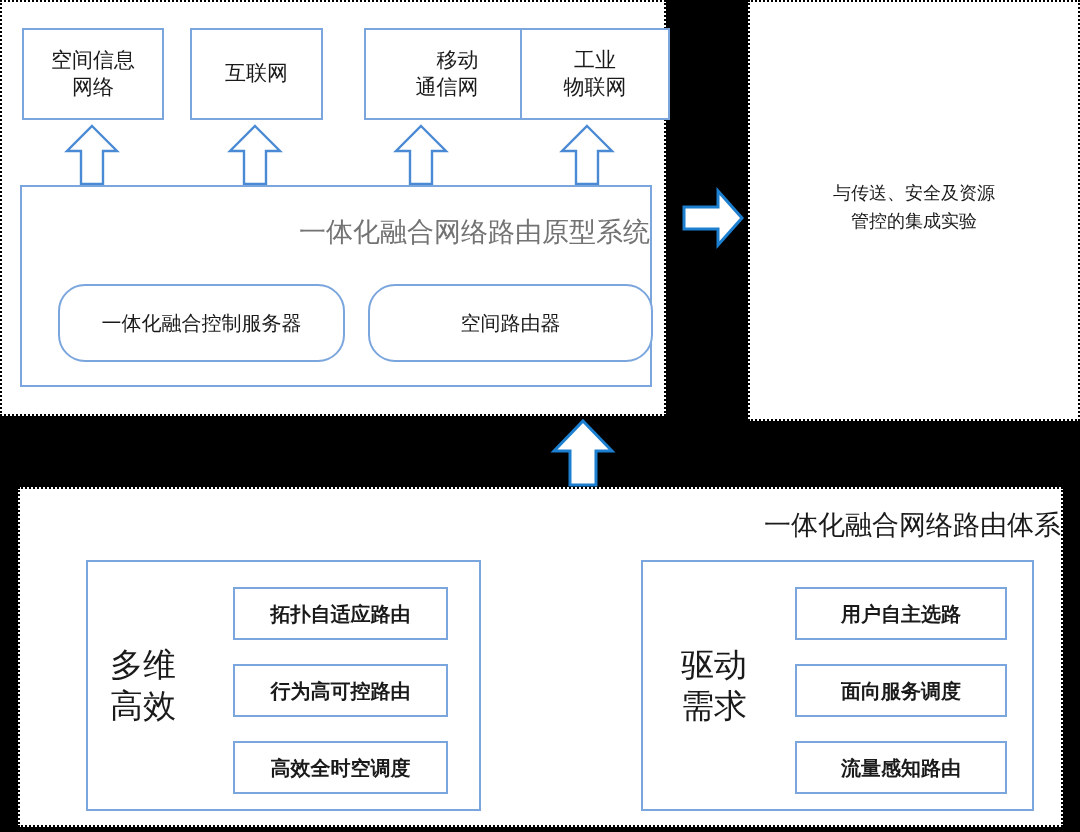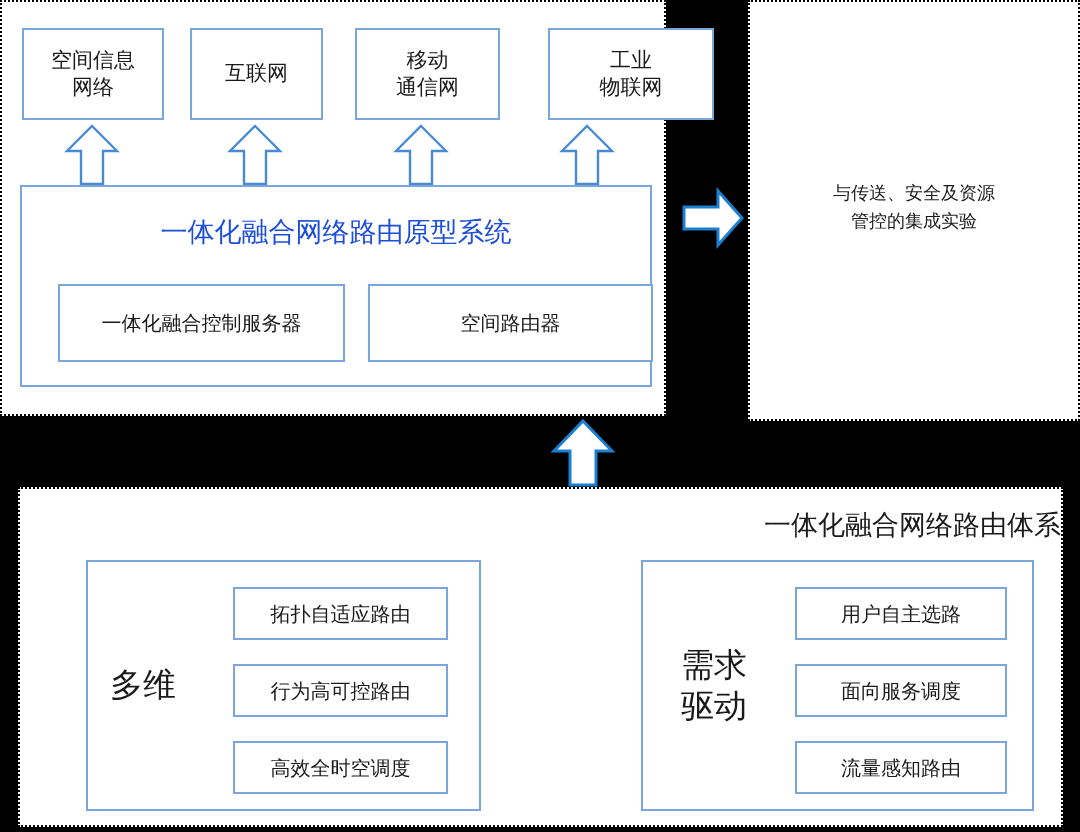--- a/index.html
+++ b/index.html
@@ -61,44 +61,45 @@
   }
 
   
   .net-box {
     top: 26px;
     height: 92px;
     font-size: 21px;
   }
   #net-box-0 { left: 20px;  width: 142px; }
   #net-box-1 { left: 188px; width: 133px; }
-  #net-box-2 { left: 353px; width: 145px; }
-  #net-box-3 { left: 546px; width: 166px; }
+  #net-box-2 { left: 362px; width: 166px; text-align: right; }
+  #net-box-3 { left: 518px; width: 150px; }
 
   
   #prototype-system-box {
     left: 18px;
     top: 183px;
     width: 632px;
     height: 202px;
     display: block;
   }
   #prototype-system-title {
     position: absolute;
     left: 0;
     right: 0;
     top: 28px;
-    text-align: center;
+    text-align: right;
     font-size: 27px;
-    color: #1d4ed8;
+    color: #737373;
   }
   .sub-box {
     top: 97px;
     height: 78px;
     font-size: 20px;
+    border-radius: 27px;
   }
   #sub-box-0 { left: 36px;  width: 287px; }
   #sub-box-1 { left: 346px; width: 285px; }
 
   
   #integration-text {
     position: absolute;
     left: 0;
     right: 0;
     top: 178px;
@@ -138,20 +139,21 @@
     width: 110px;
   }
   #group-box-0 .group-label { left: 22px; }
   #group-box-1 .group-label { left: 38px; }
 
   .feature-box {
     left: 145px;
     width: 215px;
     height: 53px;
     font-size: 20px;
+    font-weight: bold;
   }
   #group-box-1 .feature-box { left: 152px; width: 212px; }
   .feature-box.f0 { top: 25px; }
   .feature-box.f1 { top: 102px; }
   .feature-box.f2 { top: 179px; }
 
   
   .arrow { position: absolute; }
 
   .arrow-up-small {
@@ -248,36 +250,37 @@
       <polygon points="32,2 61,32 45,32 45,66 19,66 19,32 3,32" fill="#ffffff" stroke="#1D7FD0" stroke-width="3"></polygon>
     </svg>
 </div>
 
 <div class="panel" id="panel-architecture">
   <div id="architecture-title">一体化融合网络路由体系</div>
 
   <div class="bluebox group-box" id="group-box-0">
     <div class="group-label">
       <div>多维</div>
+      <div>高效</div>
     </div>
     <div class="bluebox feature-box f0">
       <span>拓扑自适应路由</span>
     </div>
     <div class="bluebox feature-box f2">
       <span>高效全时空调度</span>
     </div>
     <div class="bluebox feature-box f1">
       <span>行为高可控路由</span>
     </div>
   </div>
 
   <div class="bluebox group-box" id="group-box-1">
     <div class="group-label">
+      <div>驱动</div>
       <div>需求</div>
-      <div>驱动</div>
     </div>
     <div class="bluebox feature-box f0">
       <span>用户自主选路</span>
     </div>
     <div class="bluebox feature-box f1">
       <span>面向服务调度</span>
     </div>
     <div class="bluebox feature-box f2">
       <span>流量感知路由</span>
     </div>

